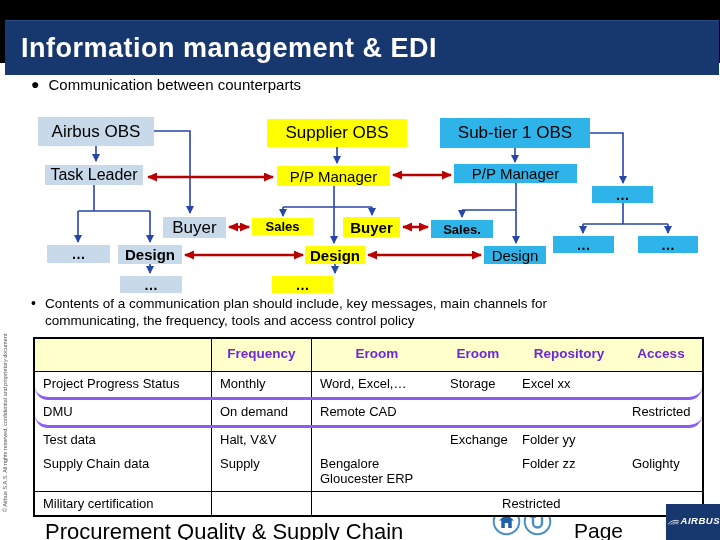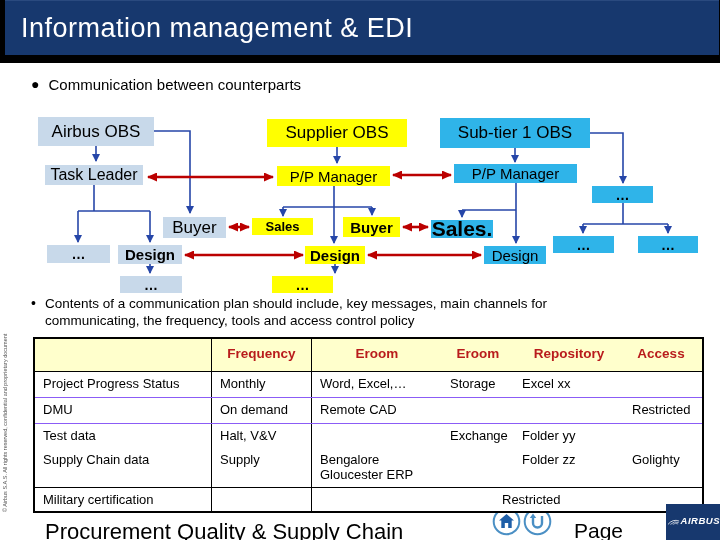--- a/index.html
+++ b/index.html
@@ -1,21 +1,21 @@
 <!DOCTYPE html>
 <html><head>
 <meta charset="utf-8">
 <style>
   html,body{margin:0;padding:0;background:#888;}
   #slide{position:relative;width:720px;height:540px;background:#fff;overflow:hidden;
          font-family:"Liberation Sans",sans-serif;color:#000;}
   
   .topbar{position:absolute;left:0;top:0;width:720px;height:63px;background:#000;}
-  .topbar-inner{position:absolute;left:5px;top:0;width:714px;height:54px;background:#17386e;
-                border-top:1px solid #2a4a7f;display:flex;align-items:center;}
+  .topbar-inner{position:absolute;left:5px;top:20px;width:714px;height:54px;background:#17386e;
+                border-top:1px solid #2a4a7f;display:flex;align-items:center;font-weight:bold;}
   .title-text{color:#fff;font-size:27px;padding-left:16px;letter-spacing:0.5px;}
   
   .bullet{position:absolute;display:flex;}
   .bullet .dot{font-size:14px;margin-right:9px;line-height:1.2;}
   #bullet1{left:31px;top:76px;font-size:15px;}
   #bullet2{left:31px;top:295px;font-size:13.5px;line-height:17px;}
   
   .box{position:absolute;display:flex;align-items:center;justify-content:center;
        white-space:nowrap;z-index:2;}
   .c-a{background:#c8d9ea;}
@@ -28,22 +28,22 @@
           background:#fff;font-size:13px;z-index:2;}
   .trow{display:flex;}
   .tc{padding:4px 8px 2px 8px;box-sizing:border-box;overflow:hidden;line-height:15px;}
   .c1{width:177px;border-right:1px solid #000;}
   .c2{width:100px;border-right:1px solid #000;}
   .c3{width:130px;}
   .c4{width:72px;}
   .c5{width:110px;}
   .c6{width:74px;}
   .hrow{background:#ffffcc;border-bottom:1px solid #000;height:32px;}
-  .hrow .tc{color:#b91c1c;font-weight:bold;text-align:center;font-size:13.5px;padding-top:7px;}
-  .r1,.r2{height:25px;border-bottom:1px solid #8b5cf6;}
+  .hrow .tc{color:#6d28d9;font-weight:bold;text-align:center;font-size:13.5px;padding-top:7px;}
+  .r1,.r2{height:25px;border-bottom:3px solid #8b5cf6;border-radius:13px;}
   .r3{height:24px;}
   .r4{height:39px;border-bottom:1px solid #000;}
   .r5{height:23px;}
   
   .footer-left{position:absolute;left:45px;top:519px;font-size:22px;}
   .page-label{position:absolute;left:574px;top:519px;font-size:21px;}
   .ficon{position:absolute;top:507px;}
   #home-btn{left:492px;}
   #return-btn{left:523px;}
   .brand-logo{position:absolute;left:666px;top:504px;width:54px;height:36px;background:#17386e;
@@ -125,21 +125,21 @@
 
   <div class="box c-s" style="left:267px;top:119px;width:140px;height:28px;font-size:17px">Supplier OBS</div>
   <div class="box c-s" style="left:277px;top:166px;width:113px;height:20px;font-size:15px">P/P Manager</div>
   <div class="box c-s bold" style="left:252px;top:218px;width:61px;height:17px;font-size:13px">Sales</div>
   <div class="box c-s bold" style="left:343px;top:217px;width:57px;height:20px;font-size:15px">Buyer</div>
   <div class="box c-s bold" style="left:305px;top:246px;width:60px;height:18px;font-size:15px">Design</div>
   <div class="box c-s bold" style="left:272px;top:276px;width:61px;height:17px;font-size:14px">…</div>
 
   <div class="box c-t" style="left:440px;top:118px;width:150px;height:30px;font-size:17px">Sub-tier 1 OBS</div>
   <div class="box c-t" style="left:454px;top:164px;width:123px;height:19px;font-size:15px">P/P Manager</div>
-  <div class="box c-t bold" style="left:431px;top:220px;width:62px;height:18px;font-size:21px">Sales.</div>
+  <div class="box c-t bold" style="left:431px;top:220px;width:62px;height:18px;font-size:13px">Sales.</div>
   <div class="box c-t" style="left:484px;top:246px;width:62px;height:18px;font-size:15px">Design</div>
   <div class="box c-t bold" style="left:592px;top:186px;width:61px;height:17px;font-size:14px">…</div>
   <div class="box c-t bold" style="left:553px;top:236px;width:61px;height:17px;font-size:14px">…</div>
   <div class="box c-t bold" style="left:638px;top:236px;width:60px;height:17px;font-size:14px">…</div>
 
   <div class="bullet" id="bullet2">
     <span class="dot">•</span>
     <span>
       <span style="display:block">Contents of a communication plan should include, key messages, main channels for</span>
       <span style="display:block">communicating, the frequency, tools and access control policy</span>

